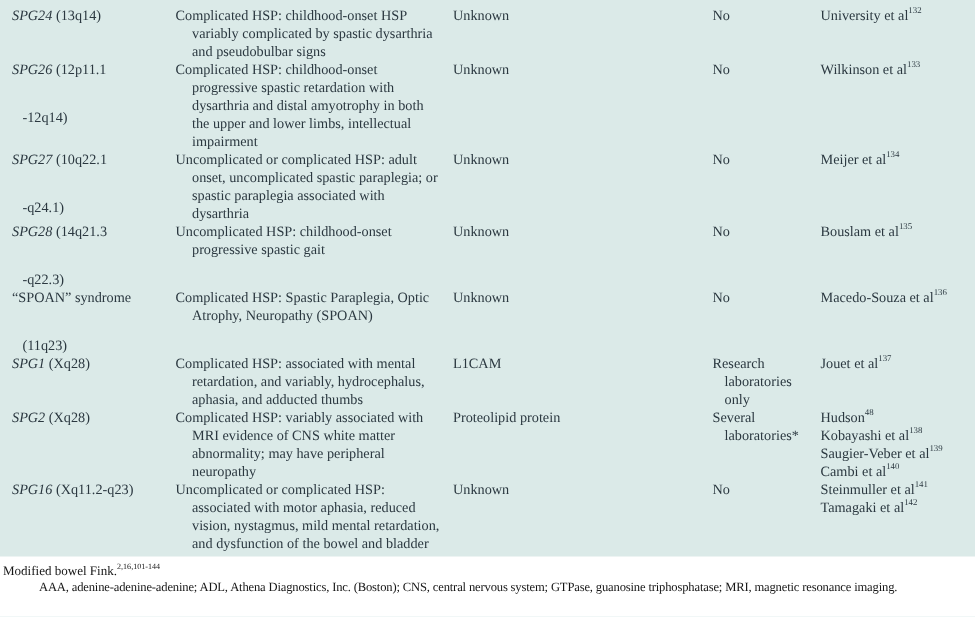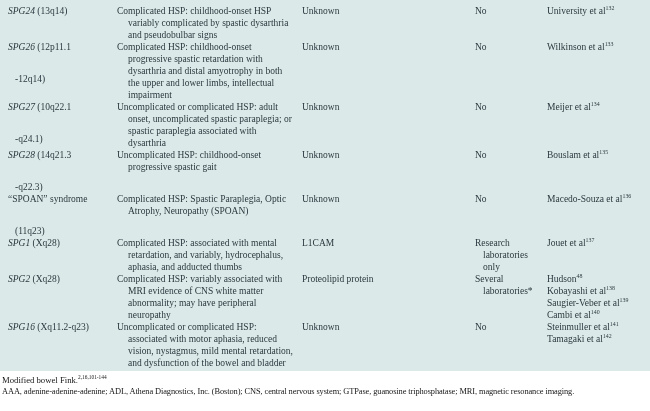--- a/index.html
+++ b/index.html
@@ -29,21 +29,21 @@
   .testing { padding-left:8px; text-indent:-8px; padding-right:20px; }
   .ref-line { white-space:nowrap; }
   sup { font-size:0.62em; vertical-align:super; line-height:0; }
   tr.section-row td {
     font-family:"Liberation Sans", sans-serif; font-weight:bold;
     font-size:10px; color:#1d2b33; padding:5px 0 2px 0;
   }
   .footnotes {
     padding:3px 2px 0 2px; font-size:8.7px; line-height:12px; color:#161616;
   }
-  .fn-line3 { white-space:nowrap; font-size:8.4px; letter-spacing:-0.1px; }
+  .fn-line3 { white-space:nowrap; font-size:8.4px; letter-spacing:-0.1px;margin-left:24px; }
 </style>
 </head>
 <body>
 
 <div class="page">
   <div class="table-area">
     <table class="hsp">
       <colgroup>
         <col class="c-gene">
           <col class="c-clin">

